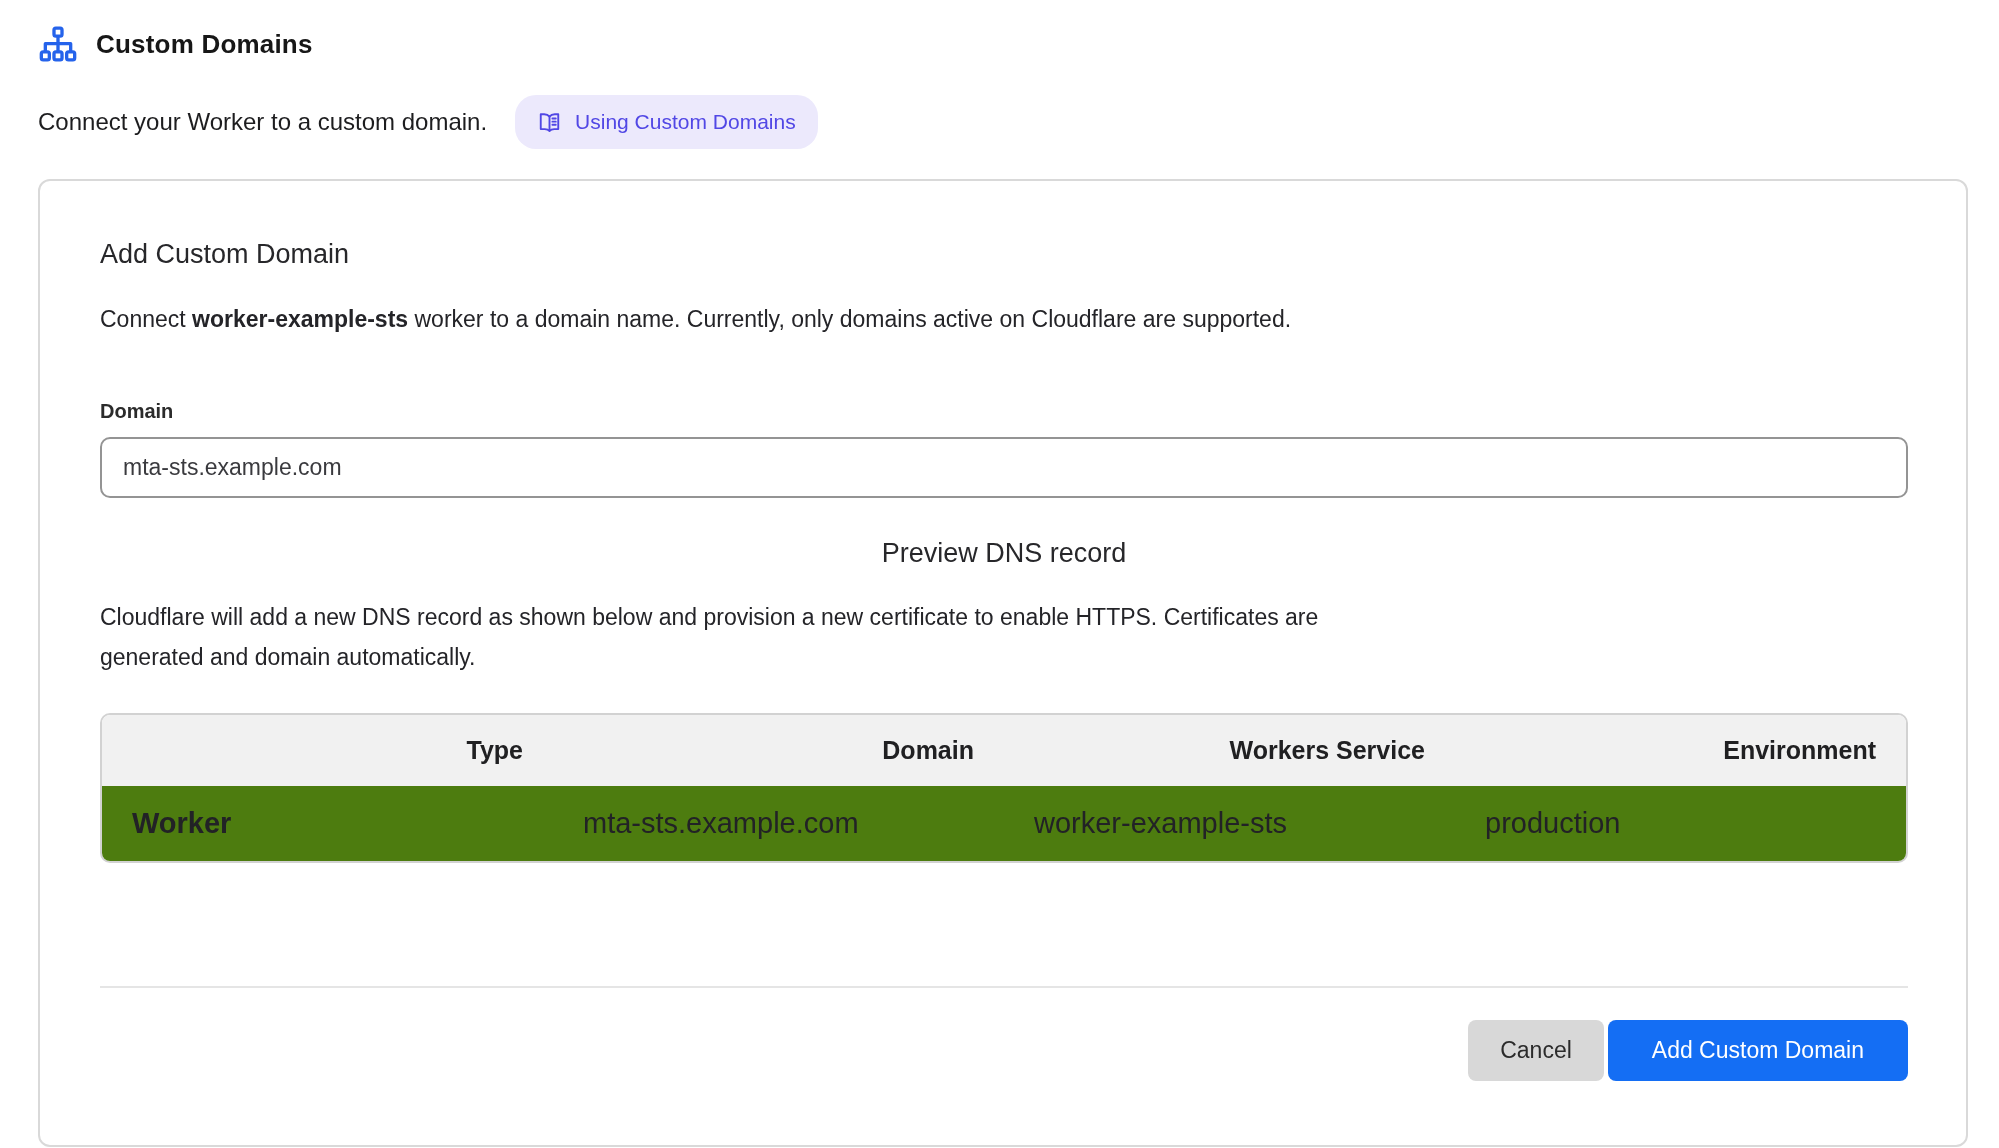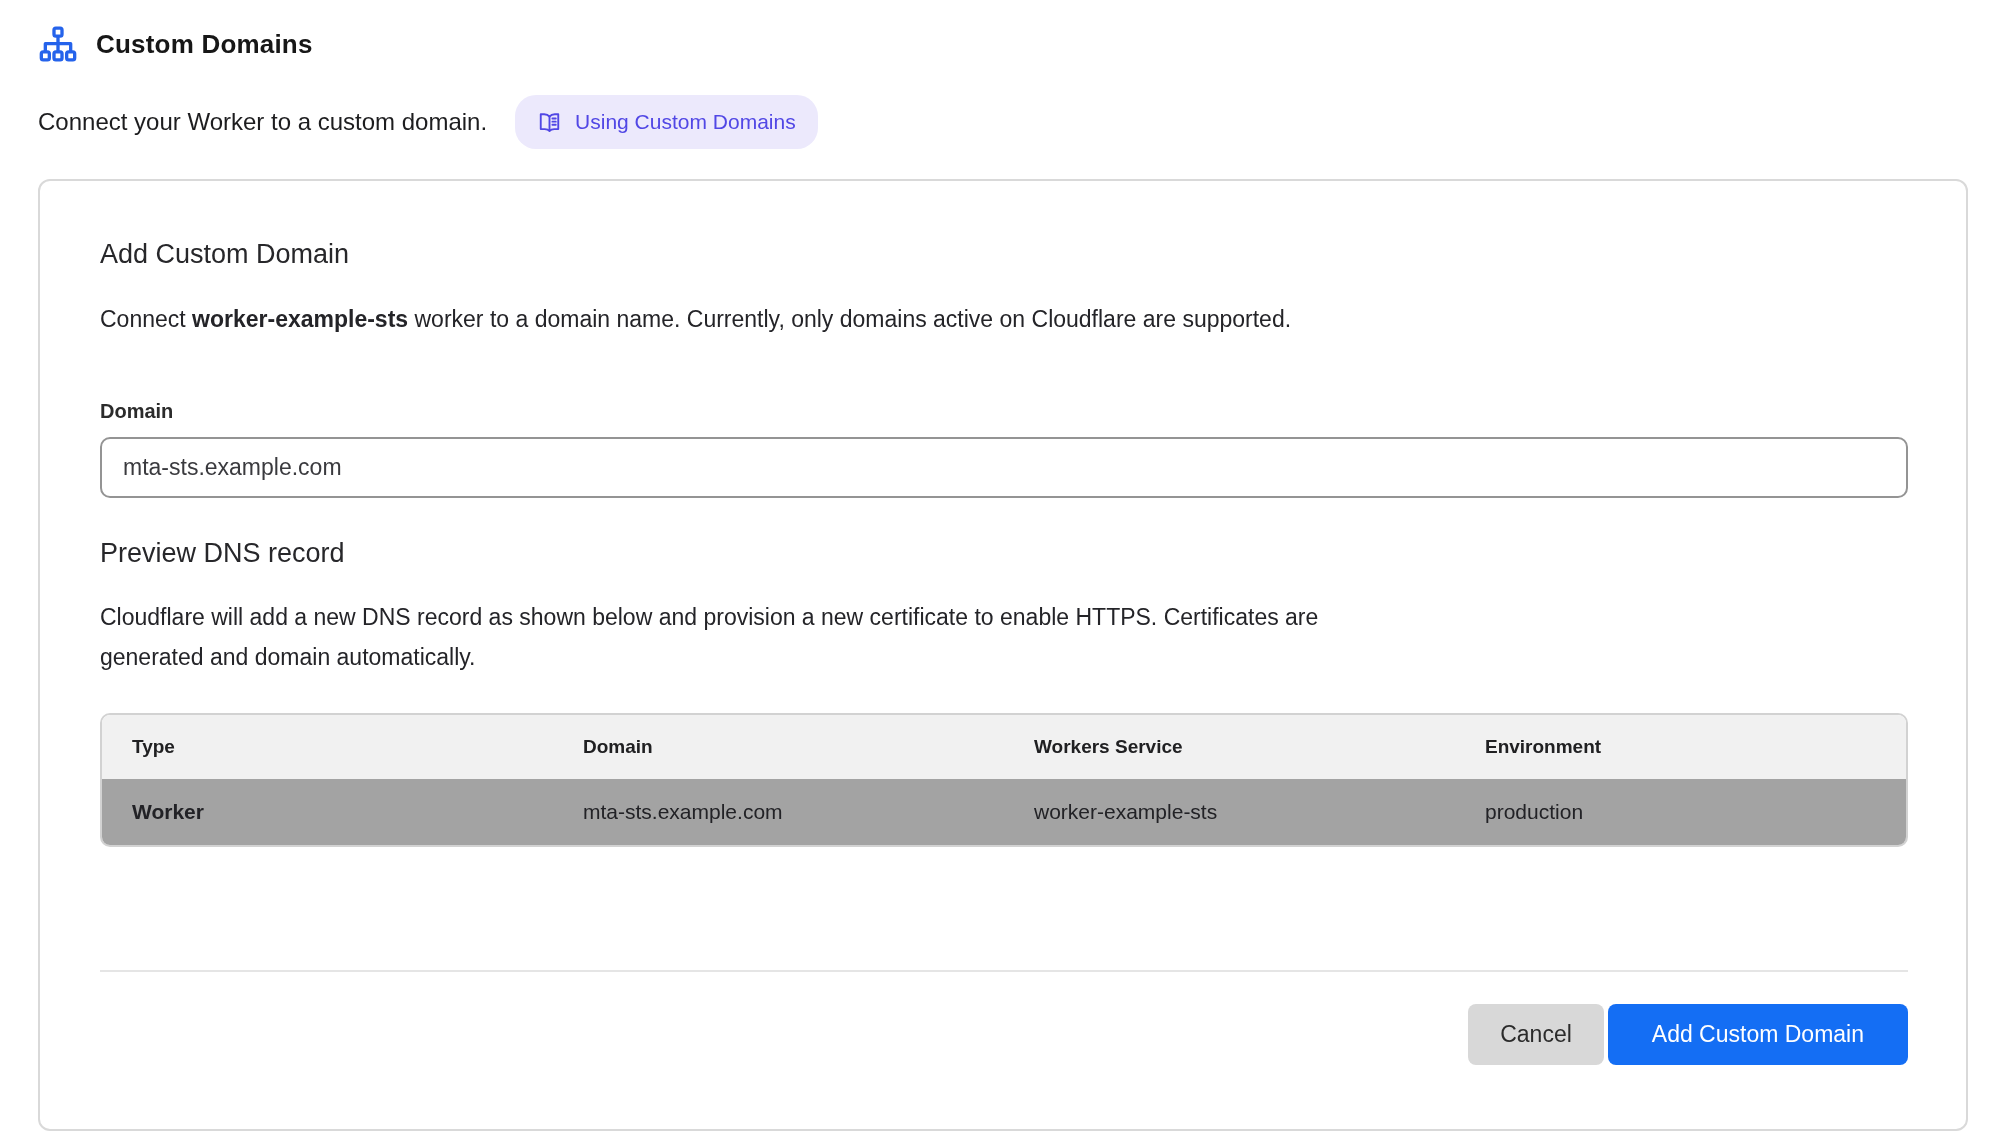--- a/index.html
+++ b/index.html
@@ -97,21 +97,21 @@
     border: 2px solid #949494;
     border-radius: 10px;
     padding: 0 21px;
     font-size: 23px;
     color: #3a3a3e;
     font-family: "Liberation Sans", sans-serif;
     background: #fff;
     outline: none;
   }
 
-  .preview-heading { margin-top: 40px !important; }
+  .preview-heading { margin-top: 40px !important; text-align: center; }
   .preview-desc {
     margin: 28px 0 0 0;
     font-size: 23px;
     line-height: 40px;
     color: #242428;
   }
   .preview-desc span { display: block; }
 
   
   table.dns-table {
@@ -119,34 +119,34 @@
     width: 100%;
     border-collapse: separate;
     border-spacing: 0;
     border: 2px solid #d2d2d2;
     border-radius: 10px;
     overflow: hidden;
   }
   .dns-table th {
     width: 25%;
     background: var(--table-header-bg);
-    text-align: left;
-    font-size: 19px;
+    text-align: right;
+    font-size: 25px;
     font-weight: 600;
     color: #202022;
     padding: 21px 30px;
     margin-top: 32px;
   }
   .dns-table th:first-child { border-top-left-radius: 8px; }
   .dns-table th:last-child  { border-top-right-radius: 8px; }
   .dns-table td {
-    font-size: 21px;
+    font-size: 29px;
     color: #222226;
     padding: 21px 30px;
-    background: #a3a3a3;
+    background: #4d7c0f;
   }
   .dns-table td.cell-bold { font-weight: 700; }
 
   
   .footer-divider {
     margin-top: 123px;
     border: none;
     border-top: 2px solid #e5e5e5;
   }
   .actions {

